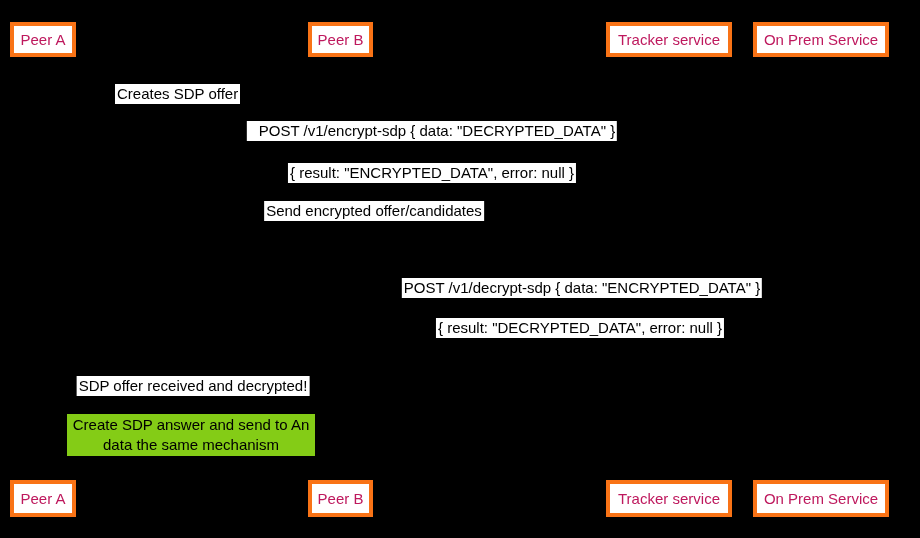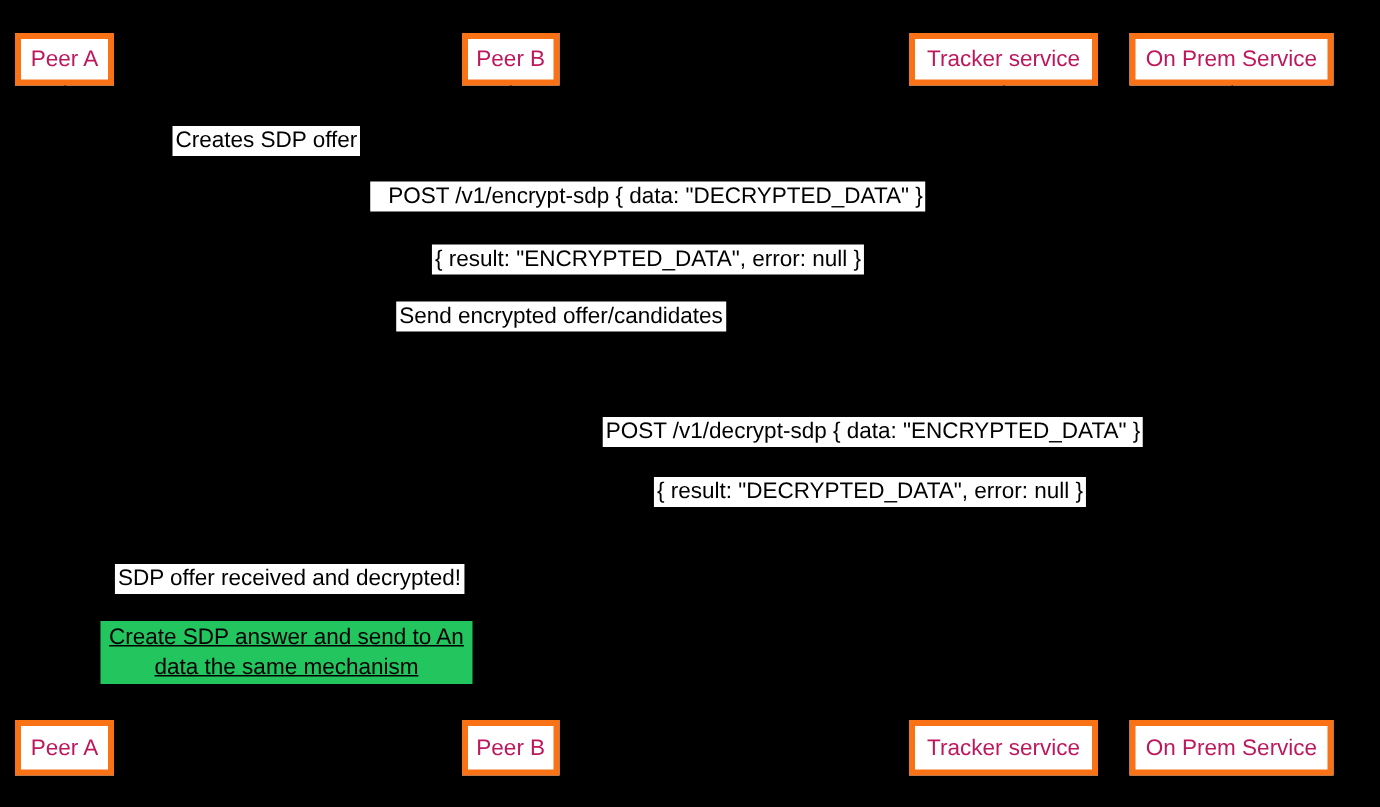--- a/index.html
+++ b/index.html
@@ -44,28 +44,27 @@
     line-height: 20px;
     height: 20px;
     padding: 0 2px;
     white-space: nowrap;
   }
   .msg.centered {
     transform: translateX(-50%);
   }
   .note {
     position: absolute;
-    background: #22c55e;
+    background: #84cc16;
     color: #000000;
     font-size: 15px;
     line-height: 20px;
     text-align: center;
     padding: 1px 4px;
     box-sizing: border-box;
-    text-decoration: underline;
   }
 </style>
 </head>
 <body>
 
 <div id="stage">
 
   <div class="actor" style="left:10px;  top:22px; width:66px;">Peer A</div>
   <div class="actor" style="left:308px; top:22px; width:65px;">Peer B</div>
   <div class="actor" style="left:606px; top:22px; width:126px;">Tracker service</div>

